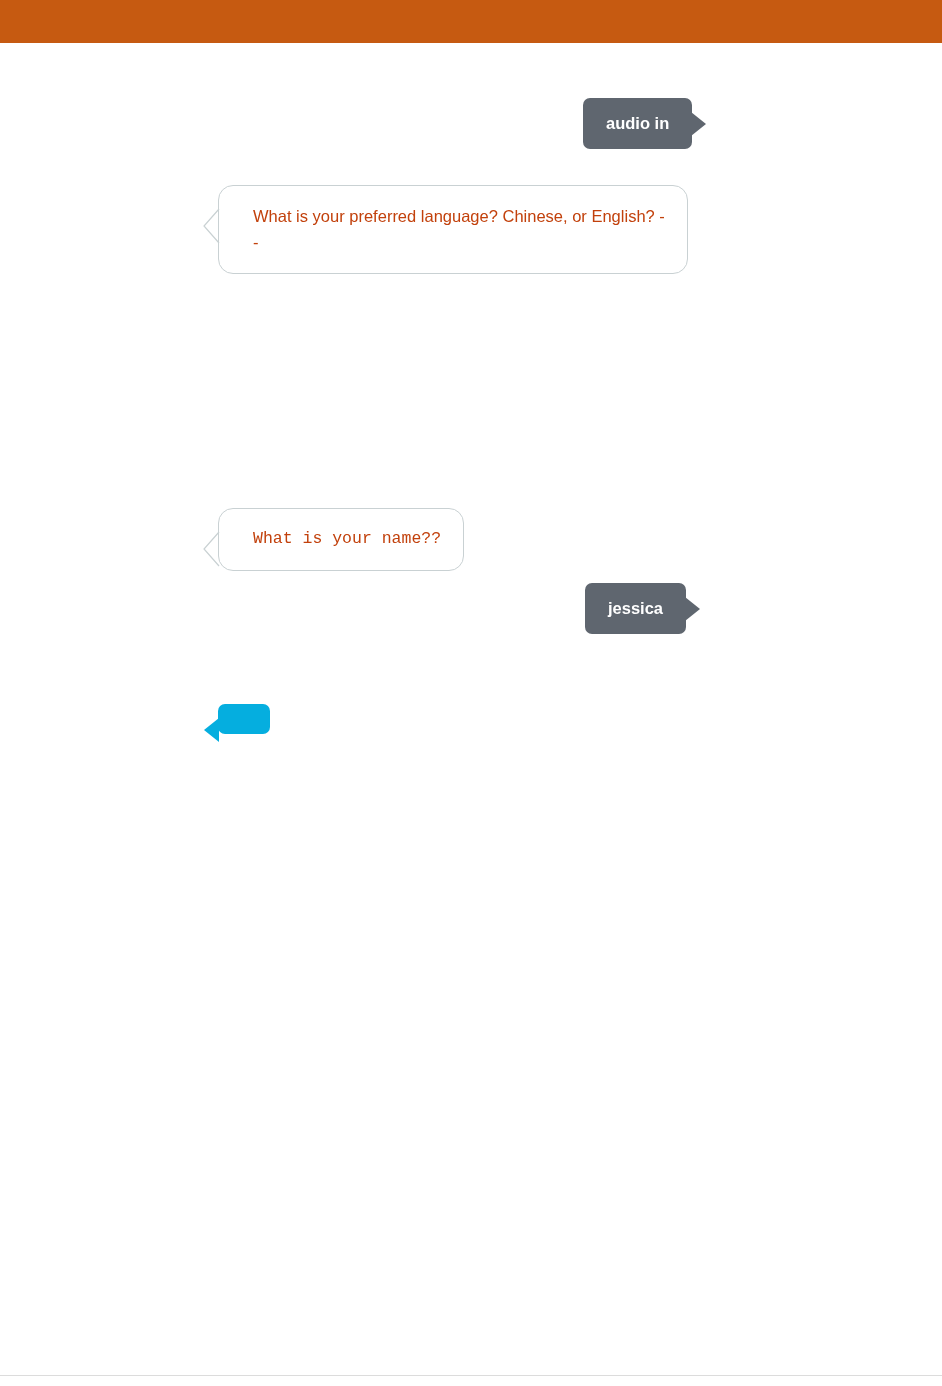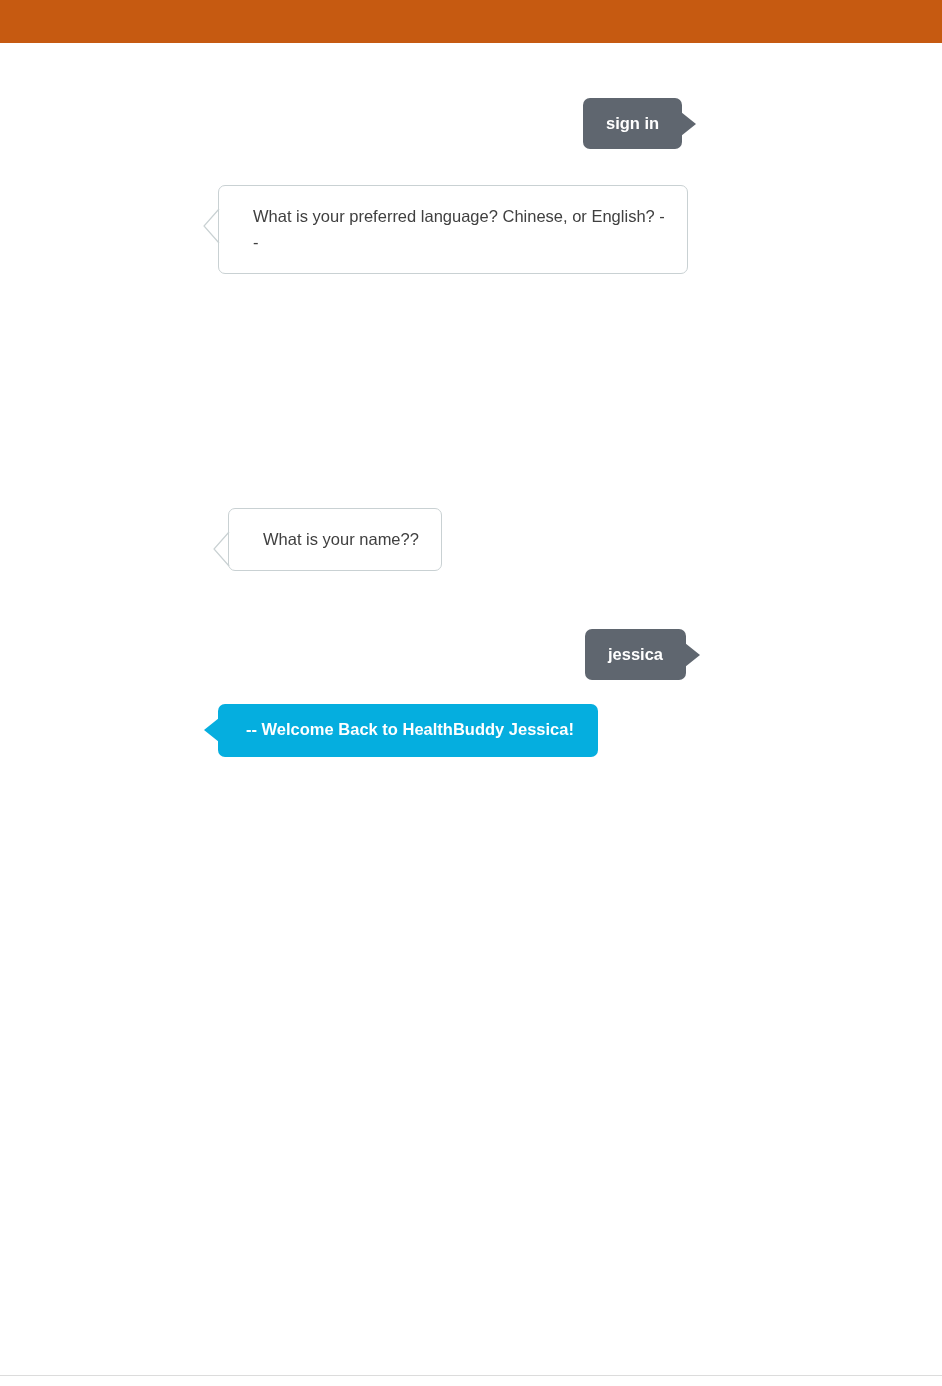--- a/index.html
+++ b/index.html
@@ -35,23 +35,23 @@
     background: #ffffff;
   }
 
   
   .bubble-bot {
     position: relative;
     box-sizing: border-box;
     max-width: 470px;
     background: #ffffff;
     border: 1px solid #c9d1d3;
-    border-radius: 7px;
+    border-radius: 15px;
     padding: 17px 22px 18px 34px;
-    color: #404040;
+    color: #c2410c;
     font-size: 16.5px;
     line-height: 26px;
     margin-left: 16px;
   }
   
   .bubble-bot .tail-outer {
     position: absolute;
     left: -17px;
     top: 22px;
     width: 17px;
@@ -102,43 +102,43 @@
   }
   .bubble-highlight .tail-left-solid svg { display: block; }
 
   
   .abs { position: absolute; }
 
   #row-signin   { top: 55px;  left: 583px; }
   #row-lang     { top: 142px; left: 202px; }
   #row-audio    { top: 272px; left: 202px; }
   #row-english  { top: 365px; left: 578px; }
-  #row-name     { top: 465px; left: 212px; }
-  #row-jessica  { top: 586px; left: 585px; text-align: right; }
+  #row-name     { top: 465px; left: 202px; font-family: Liberation Mono, monospace; }
+  #row-jessica  { top: 540px; left: 585px; text-align: right; }
   #row-welcome  { top: 661px; left: 202px; }
 
   .footer-divider {
     position: absolute;
     left: 0;
     top: 1375px;
     width: 942px;
     height: 1px;
     background: #dcdcdc;
   }
 </style>
 </head>
 <body>
 
 <div class="app-header"></div>
 
 <div class="chat-window">
 
   <div class="abs" id="row-signin">
     <div class="bubble-user">
-      <span>sign in</span>
+      <span>audio in</span>
       <span class="tail-right">
         <svg width="15" height="30" viewBox="0 0 15 30" xmlns="http://www.w3.org/2000/svg">
           <path d="M0 0 L15 12 L0 24 Z" fill="#5f666f"></path>
         </svg>
       </span>
     </div>
   </div>
 
   <div class="abs" id="row-lang">
     <div class="bubble-bot" style="width:470px;">
@@ -175,19 +175,18 @@
     </div>
   </div>
 
   <div class="abs" id="row-welcome">
     <div class="bubble-highlight">
       <span class="tail-left-solid">
         <svg width="15" height="30" viewBox="0 0 15 30" xmlns="http://www.w3.org/2000/svg">
           <path d="M15 0 L0 12 L15 24 Z" fill="#05aedf"></path>
         </svg>
       </span>
-      <span>-- Welcome Back to HealthBuddy Jessica!</span>
     </div>
   </div>
 
 </div>
 
 <div class="footer-divider"></div>
 
 </body></html>

